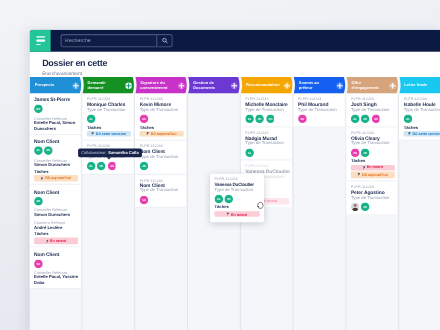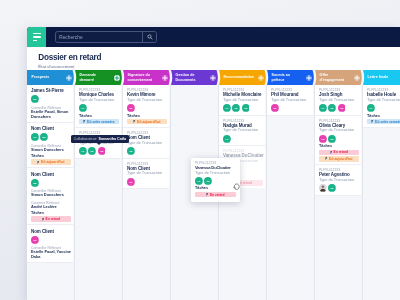--- a/index.html
+++ b/index.html
@@ -97,21 +97,21 @@
       <div class="searchbtn">
         <svg width="6" height="6" viewBox="0 0 16 16">
           <circle cx="6.6" cy="6.6" r="4.3" fill="none" stroke="#cfd6e6" stroke-width="1.8"></circle>
           <line x1="9.9" y1="9.9" x2="13.6" y2="13.6" stroke="#cfd6e6" stroke-width="1.8" stroke-linecap="round"></line>
         </svg>
       </div>
     </div>
   </div>
 
   <div class="head">
-    <h1>Dossier en retard</h1>
+    <h1>Dossier en cette</h1>
     <p>État d'avancement</p>
   </div>
 
   <div class="colhead" id="colhead">
       <div class="ch" style="left: 0px; z-index: 20;">
         <svg class="shape" width="48" height="15" viewBox="0 0 48 15" preserveAspectRatio="none">
           <path d="M0,0 L45.6,0 Q48,7.5 45.6,15 L0,15 Z" fill="#1f8fd6"></path>
         </svg>
         <span class="lab">Prospects</span>
         <svg class="plus" viewBox="0 0 20 20">

